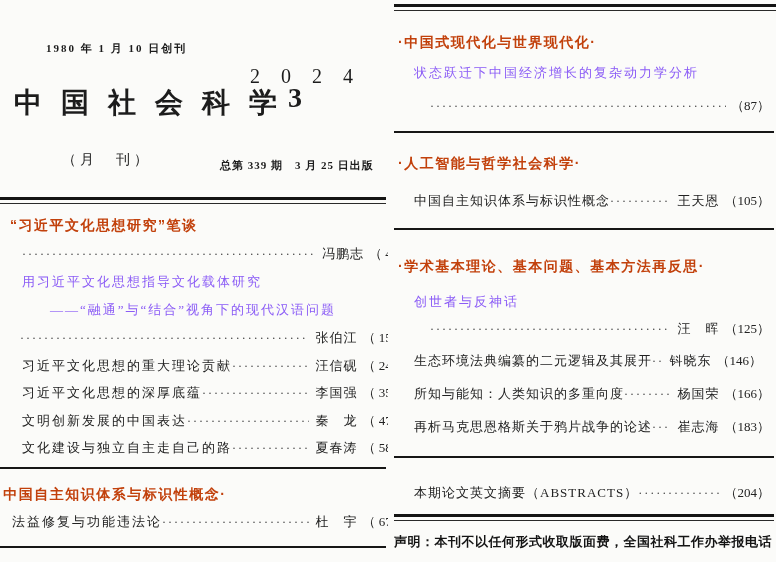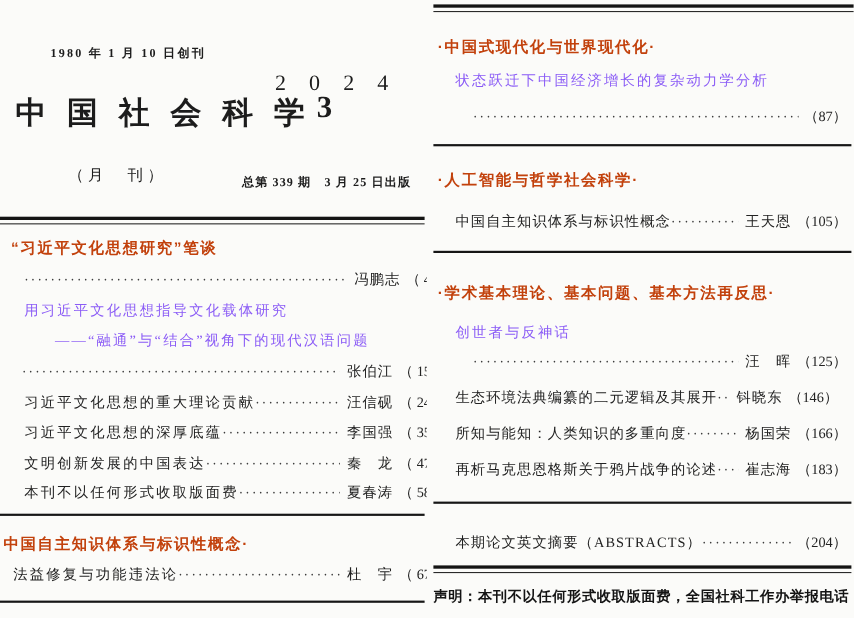--- a/index.html
+++ b/index.html
@@ -92,21 +92,21 @@
   </div>
 
   <div class="abs row lrow" style="top:412px;">
     <span class="t">文明创新发展的中国表达</span>
     <span class="dots">····················································································································································</span>
     <span class="au">秦　龙</span>
     <span class="pg">（ 47 ）</span>
   </div>
 
   <div class="abs row lrow" style="top:439px;">
-    <span class="t">本刊不以任何形式收取版面费</span>
+    <span class="t">文化建设与独立自主走自己的路</span>
     <span class="dots">····················································································································································</span>
     <span class="au">夏春涛</span>
     <span class="pg">（ 58 ）</span>
   </div>
 
   <div class="abs rule" style="left:0;right:2px;top:467px;"></div>
 
   <div class="abs sec" style="left:-3px;top:486px;">·中国自主知识体系与标识性概念·</div>
 
   <div class="abs row" style="left:12px;right:-20px;top:513px;">

